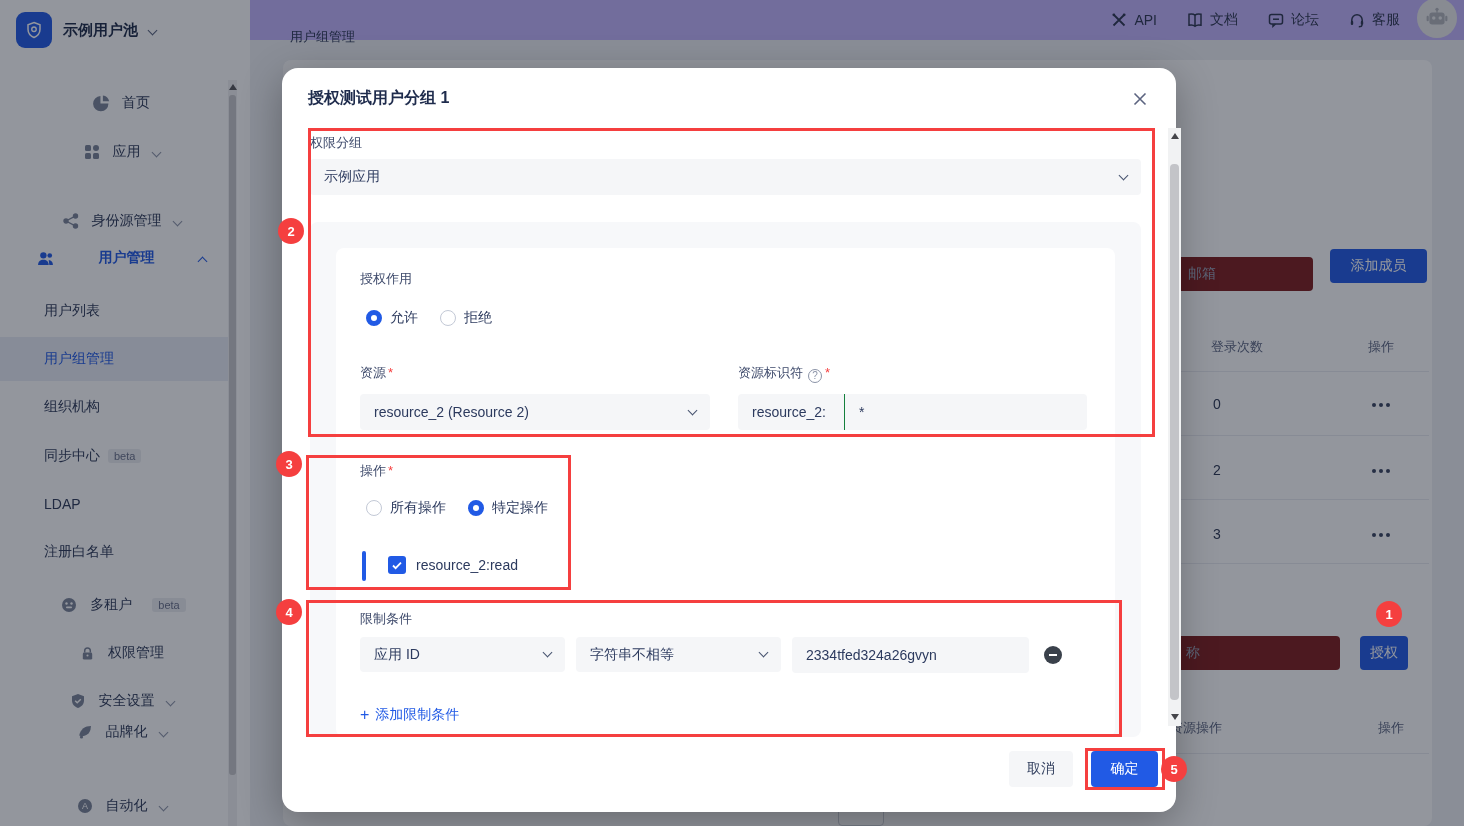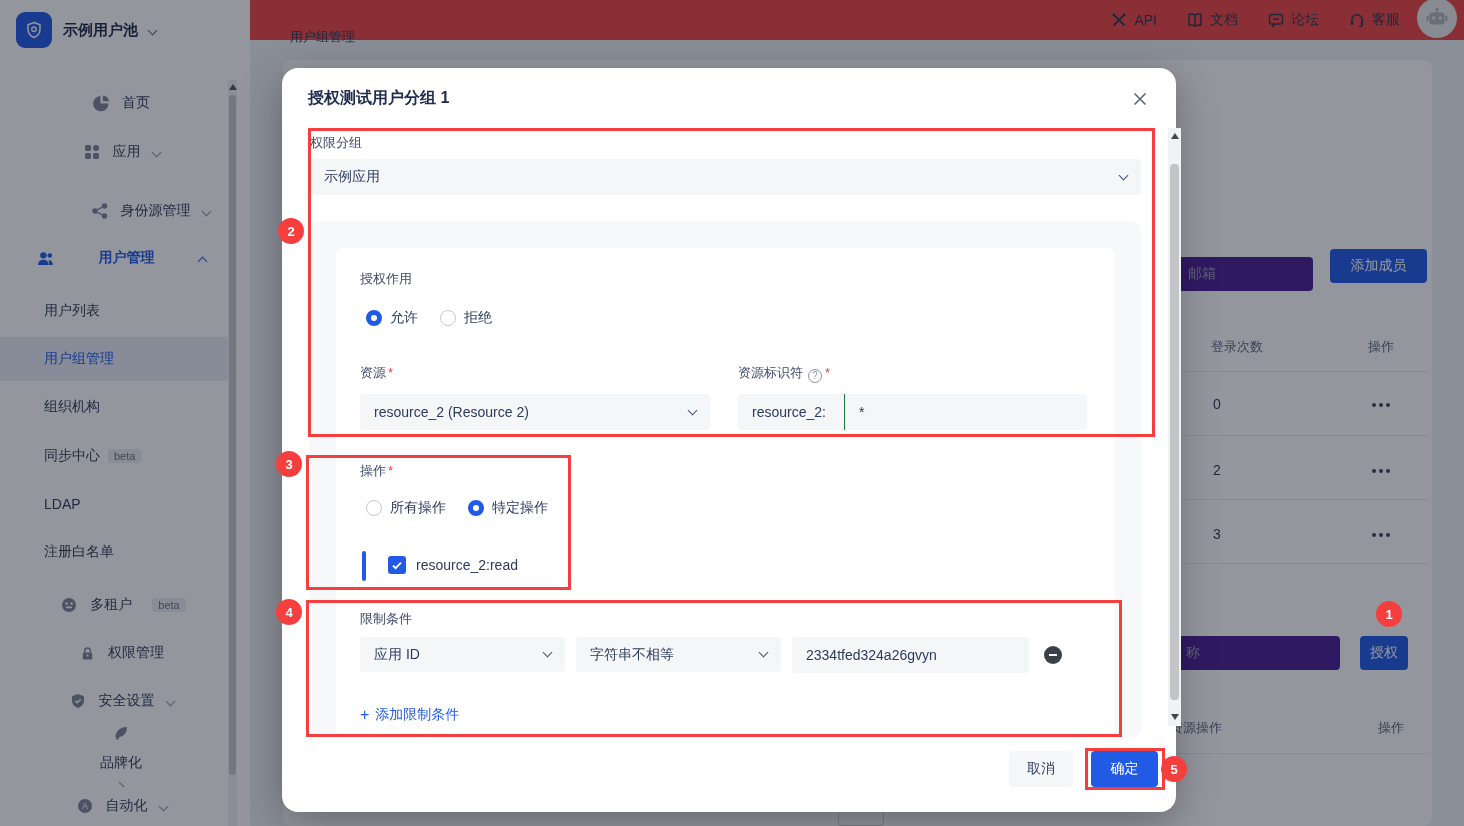--- a/index.html
+++ b/index.html
@@ -19,29 +19,29 @@
   .nav-item .ic{width:18px;height:18px;display:flex;align-items:center;justify-content:center;flex:none;}
   .nav-item.active{color:#215ae5;font-weight:bold;}
   .sub-item{position:absolute;left:0;width:228px;height:44px;display:flex;align-items:center;padding-left:44px;font-size:14px;color:#2e3a58;cursor:pointer;text-align:right;}
   .sub-item.selected{background:#e9edf6;color:#215ae5;}
   .beta{margin-left:8px;font-size:11px;color:#687089;background:#ecedf1;border-radius:3px;padding:1px 6px;font-weight:normal;}
   .sb-track{position:absolute;left:228px;top:80px;width:9px;height:746px;background:#f1f1f2;}
   .sb-up{position:absolute;left:229px;top:84px;width:0;height:0;border-left:4px solid transparent;border-right:4px solid transparent;border-bottom:6px solid #56565a;}
   .sb-thumb{position:absolute;left:229px;top:95px;width:7px;height:680px;background:#c6c7ca;border-radius:3px;}
 
   
-  .topbar{position:absolute;left:250px;top:0;width:1214px;height:40px;background:#ef4444;}
+  .topbar{position:absolute;left:250px;top:0;width:1214px;height:40px;background:#c4b5fd;}
   .tb-items{position:absolute;right:64px;top:0;height:40px;display:flex;align-items:center;gap:30px;}
   .tb-item{display:flex;align-items:center;gap:7px;font-size:14px;color:#2c3650;cursor:pointer;}
   .avatar{position:absolute;left:1417px;top:-2px;width:40px;height:40px;border-radius:50%;background:#ebebec;display:flex;align-items:center;justify-content:center;z-index:3;}
 
   
   .crumb{position:absolute;left:290px;top:28px;font-size:13px;color:#2b3756;}
   .card{position:absolute;left:283px;top:60px;width:1149px;height:766px;background:#fff;border-radius:8px;}
-  .input-frag{position:absolute;background:#4c1d95;border-radius:4px;height:34px;}
+  .input-frag{position:absolute;background:#7f1d1d;border-radius:4px;height:34px;}
   .ph{position:absolute;top:8px;font-size:14px;color:#9aa3b8;}
   .btn-blue{position:absolute;height:34px;background:#215ae5;color:#fff;font-size:14px;border-radius:4px;display:flex;align-items:center;justify-content:center;cursor:pointer;}
   .th{position:absolute;font-size:13px;color:#5b6580;}
   .td{position:absolute;font-size:14px;color:#2c3752;}
   .hr{position:absolute;left:1160px;width:269px;height:1px;background:#e9ecf1;}
   .dots{position:absolute;display:flex;gap:3px;cursor:pointer;}
   .dots i{width:4px;height:4px;border-radius:50%;background:#39445f;}
   .frag-box{position:absolute;left:838px;top:808px;width:46px;height:18px;background:#fff;border:1px solid #ccd0d7;border-radius:4px;}
 
   .overlay{position:absolute;inset:0;background:rgba(16,22,37,0.45);z-index:10;}
@@ -119,21 +119,21 @@
           <svg width="16" height="16" viewBox="0 0 16 16" fill="#7b8498">
             <rect x="1" y="1" width="6" height="6" rx="1.5"></rect>
             <rect x="9" y="1" width="6" height="6" rx="3"></rect>
             <rect x="1" y="9" width="6" height="6" rx="1.5"></rect>
             <rect x="9" y="9" width="6" height="6" rx="1.5"></rect>
           </svg>
         </span>
       <span>应用</span>
       <span class="chev" style="border-color:#8b93a7;"></span>
     </div>
-    <div class="nav-item" style="top:196px;margin-left:29px;">
+    <div class="nav-item" style="top:206px;">
       <span class="ic">
           <svg width="16" height="16" viewBox="0 0 16 16">
             <g stroke="#7b8498" stroke-width="1.4" fill="#7b8498">
               <circle cx="3" cy="8" r="2"></circle>
               <circle cx="12.5" cy="3" r="2"></circle>
               <circle cx="12.5" cy="13" r="2"></circle>
               <path d="M4.8 7l6-3.2M4.8 9l6 3.2" fill="none"></path>
             </g>
           </svg>
         </span>
@@ -198,21 +198,21 @@
     <div class="nav-item" style="top:686px;">
       <span class="ic">
           <svg width="16" height="16" viewBox="0 0 16 16">
             <path d="M8 1l6 2.2v4.3c0 3.6-2.5 6.4-6 7.5-3.5-1.1-6-3.9-6-7.5V3.2z" fill="#7b8498"></path>
             <path d="M5.2 7.8l2 2 3.6-3.6" stroke="#fff" stroke-width="1.5" fill="none"></path>
           </svg>
         </span>
       <span>安全设置</span>
       <span class="chev" style="border-color:#8b93a7;"></span>
     </div>
-    <div class="nav-item" style="top:739px;flex-direction:column;">
+    <div class="nav-item" style="top:717px;">
       <span class="ic">
           <svg width="16" height="16" viewBox="0 0 16 16">
             <path d="M14 2C8 2 3.5 5 2.2 11.5c4.8 1.6 10-0.5 11.3-6z" fill="#7b8498"></path>
             <circle cx="4.5" cy="13" r="1.6" fill="#7b8498"></circle>
           </svg>
         </span>
       <span>品牌化</span>
       <span class="chev" style="border-color:#8b93a7;"></span>
     </div>
     <div class="nav-item" style="top:791px;">

